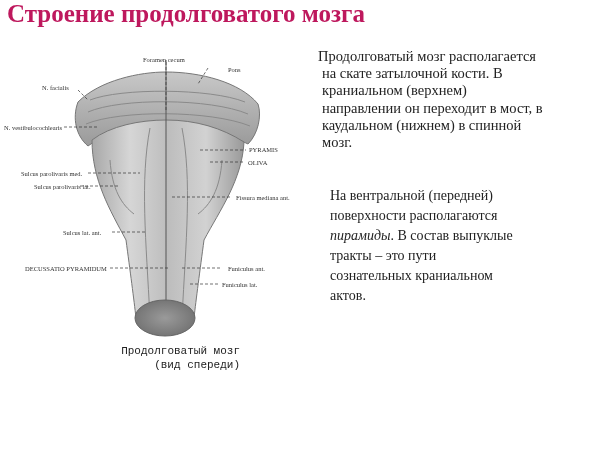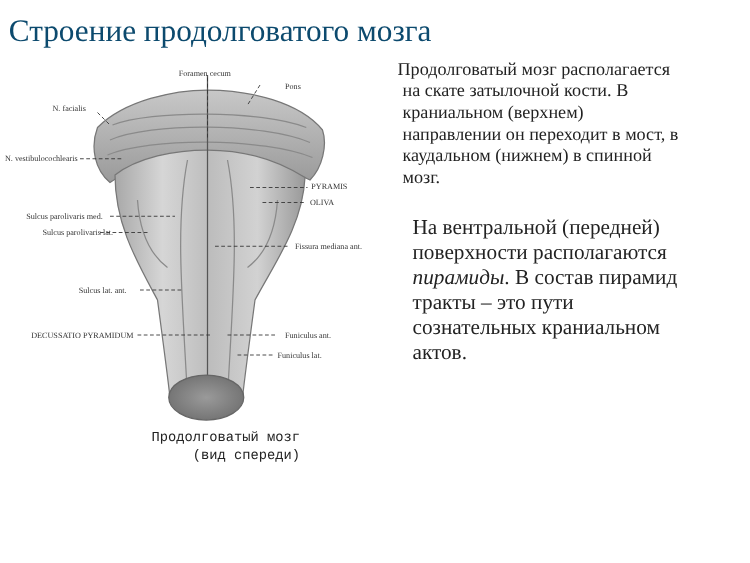--- a/index.html
+++ b/index.html
@@ -1,22 +1,22 @@
 <!DOCTYPE html>
 <html><head>
 <meta charset="utf-8">
 <style>
   html, body { margin:0; padding:0; }
   body { width:600px; height:450px; background:#ffffff; position:relative; overflow:hidden;
          font-family:"Liberation Serif", serif; color:#111; }
-  .title { position:absolute; left:7px; top:12px; font-size:25px; font-weight:normal; letter-spacing:0; color:#0c4a6e; white-space:nowrap; }
+  .title { position:absolute; left:7px; top:0; font-size:25px; font-weight:bold; letter-spacing:0; color:#be185d; white-space:nowrap; }
   .para1 { position:absolute; left:318px; top:48px; width:285px; font-size:14.5px; line-height:17.2px; color:#222; }
   .para1 .l { display:block; white-space:nowrap; padding-left:4px; }
   .para1 .l0 { padding-left:0; }
-  .para2 { position:absolute; left:330px; top:172px; width:270px; font-size:17px; line-height:20px; color:#222; }
+  .para2 { position:absolute; left:330px; top:186px; width:270px; font-size:14px; line-height:20px; color:#222; }
   .para2 .l { display:block; white-space:nowrap; }
   .para2 em { }
   .figure { position:absolute; left:0; top:40px; width:320px; height:340px; }
   .lbl { position:absolute; font-family:"Liberation Serif", serif; font-size:6.5px; color:#333; white-space:nowrap; }
   .caption { position:absolute; left:100px; top:344px; width:140px; text-align:right;
              font-family:"Liberation Mono", monospace; font-size:11px; line-height:14px; color:#222; }
   .caption span { display:block; }
 </style>
 </head>
 <body>
@@ -28,21 +28,21 @@
   <span class="l">на скате затылочной кости. В</span>
   <span class="l">краниальном (верхнем)</span>
   <span class="l">направлении он переходит в мост, в</span>
   <span class="l">каудальном (нижнем) в спинной</span>
   <span class="l">мозг.</span>
 </div>
 
 <div class="para2">
   <span class="l">На вентральной  (передней)</span>
   <span class="l">поверхности располагаются</span>
-  <span class="l"><em>пирамиды</em><span>. В состав пирамид</span></span>
+  <span class="l"><em>пирамиды</em><span>. В состав выпуклые</span></span>
   <span class="l">тракты – это пути</span>
   <span class="l">сознательных краниальном</span>
   <span class="l">актов.</span>
 </div>
 
 <div class="figure">
   <svg width="320" height="340" viewBox="0 40 320 340" xmlns="http://www.w3.org/2000/svg">
     <defs>
       <linearGradient id="ponsG" x1="0" y1="0" x2="0" y2="1">
         <stop offset="0" stop-color="#c8c8c8"></stop>

